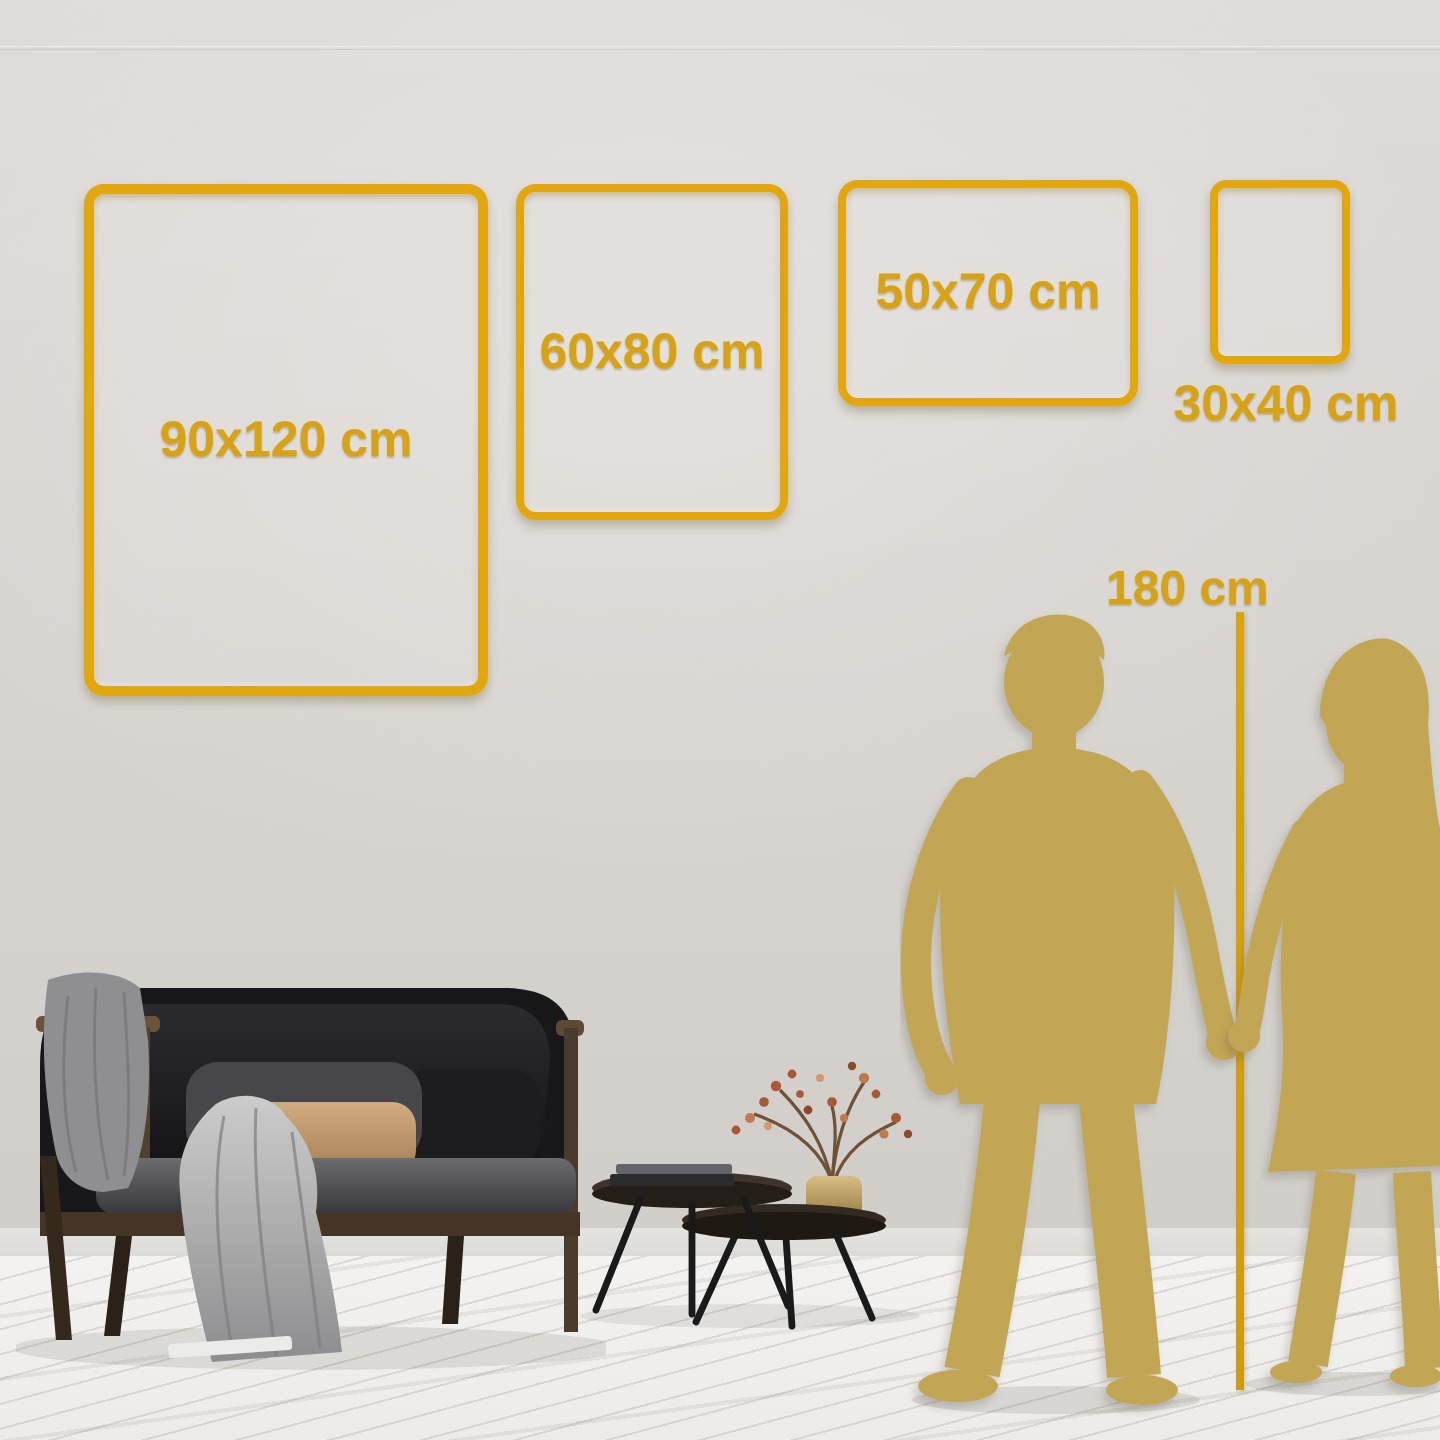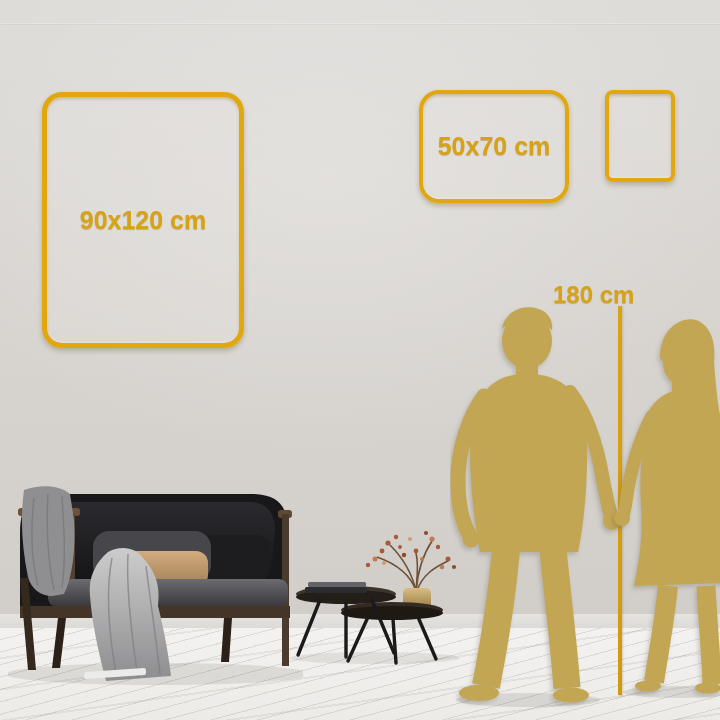--- a/index.html
+++ b/index.html
@@ -14,21 +14,21 @@
     background:radial-gradient(ellipse 90% 60% at 45% 25%,rgba(255,255,255,0.22),rgba(255,255,255,0) 65%);}
   .baseboard{position:absolute;left:0;top:614px;width:720px;height:14px;
     background:linear-gradient(180deg,#e6e4e1,#dcdad6);
     box-shadow:0 1px 0 rgba(110,105,98,0.45);}
   .floor{position:absolute;left:0;top:628px;width:720px;height:92px;
     background:
       repeating-linear-gradient(165deg,rgba(128,122,112,0) 0 11px,rgba(128,122,112,0.20) 11px 12px),
       repeating-linear-gradient(172deg,rgba(128,122,112,0) 0 29px,rgba(128,122,112,0.12) 29px 31px),
       linear-gradient(180deg,#f3f2f0,#ecebe8);}
   
-  .pframe{position:absolute;box-sizing:border-box;border:4px solid #e2a70e;border-radius:20px;
+  .pframe{position:absolute;box-sizing:border-box;border:4px solid #e2a70e;border-radius:10px;
     background:rgba(230,228,224,0.25);
     box-shadow:0 3px 5px rgba(95,78,30,0.30), inset 0 2px 3px rgba(148,106,8,0.30), inset 0 -1px 2px rgba(255,255,255,0.35);
     display:flex;align-items:center;justify-content:center;}
   .sizetext{color:#d7a315;font-weight:bold;font-size:25px;letter-spacing:0px;white-space:nowrap;
     text-shadow:0 1px 1px rgba(125,88,5,0.35);}
   .f1{left:42px;top:92px;width:202px;height:256px;border-width:5px;}
   .f2{left:258px;top:92px;width:136px;height:168px;}
   .f3{left:419px;top:90px;width:150px;height:113px;}
   .f4{left:605px;top:90px;width:70px;height:92px;border-radius:8px;}
   .f4label{position:absolute;left:578px;top:188px;width:130px;text-align:center;}
@@ -45,24 +45,28 @@
 <div class="stage">
 
   <div class="wall-seam"></div>
   <div class="baseboard"></div>
   <div class="floor"></div>
   <div class="wall-vignette"></div>
 
   <div class="pframe f1">
     <span class="sizetext">90x120 cm</span>
   </div>
+  <div class="pframe f2">
+    <span class="sizetext">60x80 cm</span>
+  </div>
   <div class="pframe f3">
     <span class="sizetext">50x70 cm</span>
   </div>
   <div class="pframe f4"></div>
+  <div class="sizetext f4label">30x40 cm</div>
 
   <div class="sizetext heightlabel">180 cm</div>
   <div class="heightline"></div>
 
   <svg class="sofa" width="295" height="215" viewBox="0 0 295 215">
     <defs>
       <linearGradient id="backVelvet" x1="0" y1="0" x2="0" y2="1">
         <stop offset="0" stop-color="#2b2b2f"></stop>
           <stop offset="1" stop-color="#101013"></stop>
       </linearGradient>

